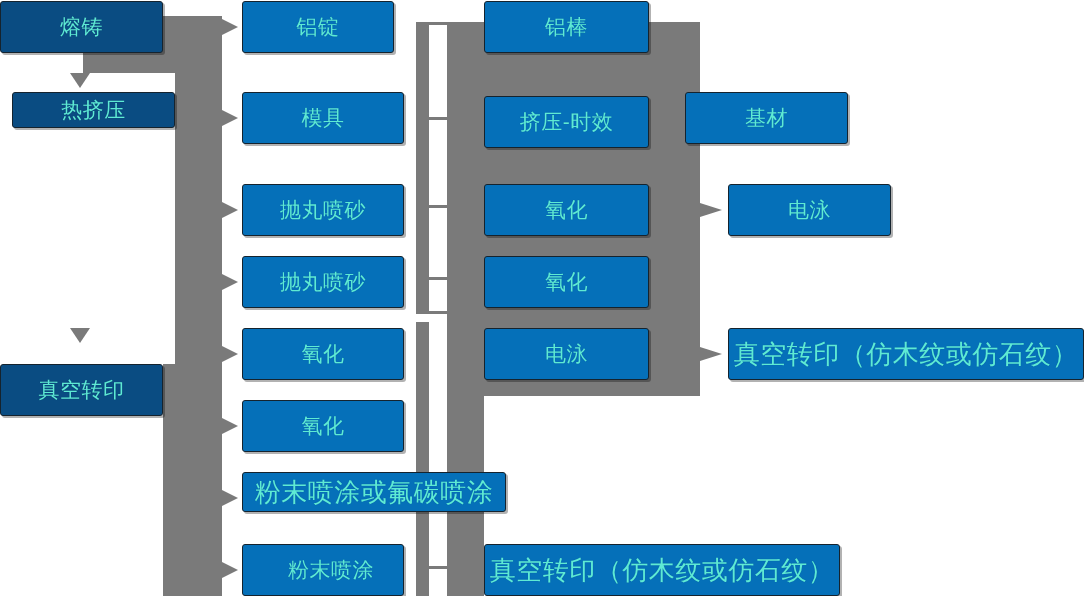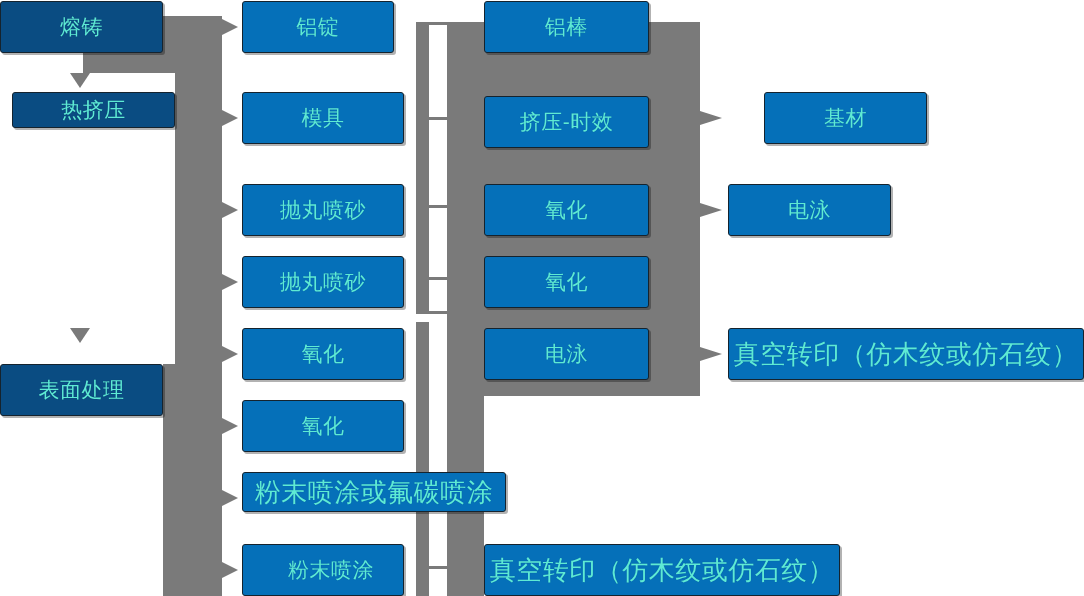--- a/index.html
+++ b/index.html
@@ -116,21 +116,21 @@
   </svg>
 
   <div>
     <div class="node stage" style="left:0px; top:1px; width:163px; height:52px;">
       <span>熔铸</span>
     </div>
     <div class="node stage" style="left:12px; top:92px; width:163px; height:36px;justify-content:center;">
       <span>热挤压</span>
     </div>
     <div class="node stage" style="left:0px; top:364px; width:163px; height:52px;">
-      <span>表面处理</span>
+      <span>真空转印</span>
     </div>
   </div>
 
   <div>
     <div class="node step" style="left:242px; top:1px; width:152px; height:52px;">
       <span>铝锭</span>
     </div>
     <div class="node step" style="left:242px; top:92px; width:162px; height:52px;">
       <span>模具</span>
     </div>
@@ -169,21 +169,21 @@
     </div>
     <div class="node step" style="left:484px; top:328px; width:165px; height:52px;">
       <span>电泳</span>
     </div>
     <div class="node step wide" style="left:484px; top:544px; width:356px; height:52px;">
       <span>真空转印（仿木纹或仿石纹）</span>
     </div>
   </div>
 
   <div>
-    <div class="node step" style="left:764px; top:92px; width:163px; height:52px;">
+    <div class="node step" style="left:685px; top:92px; width:163px; height:52px;">
       <span>基材</span>
     </div>
     <div class="node step" style="left:728px; top:184px; width:163px; height:52px;">
       <span>电泳</span>
     </div>
     <div class="node step wide" style="left:728px; top:328px; width:356px; height:52px;">
       <span>真空转印（仿木纹或仿石纹）</span>
     </div>
   </div>
 

